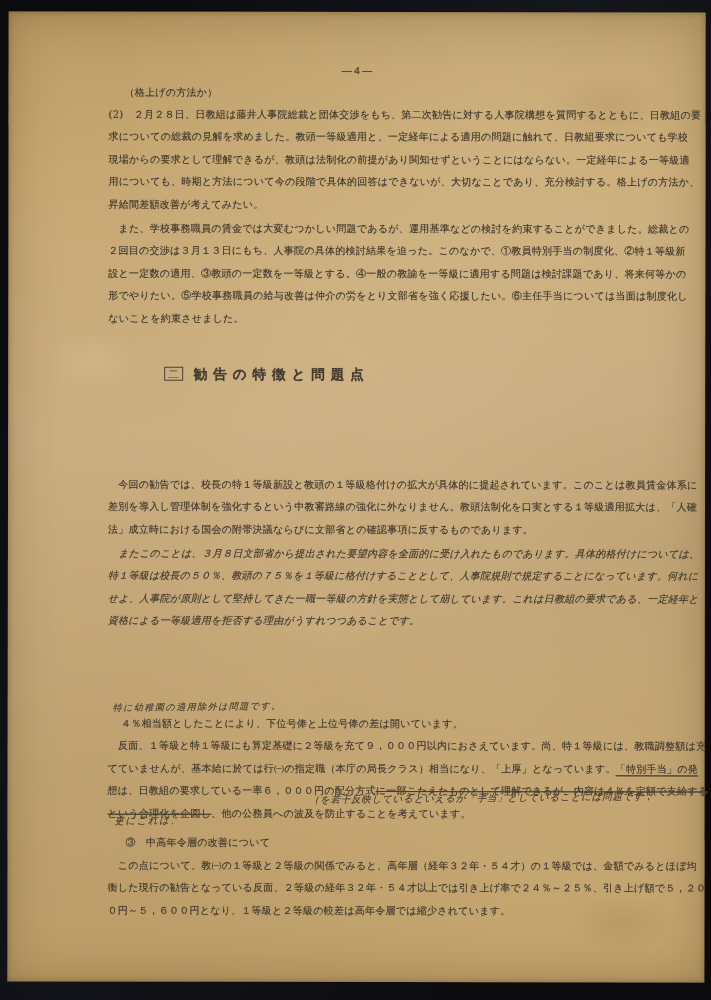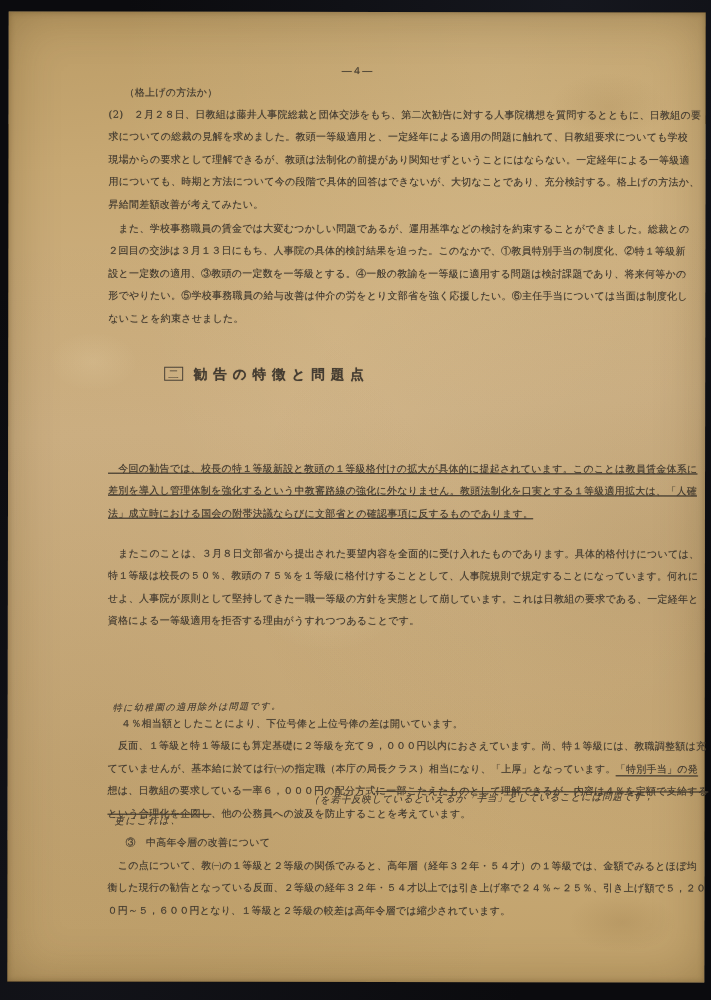--- a/index.html
+++ b/index.html
@@ -63,26 +63,26 @@
       <div class="ln">設と一定数の適用、③教頭の一定数を一等級とする。④一般の教諭を一等級に適用する問題は検討課題であり、将来何等かの</div>
       <div class="ln">形でやりたい。⑤学校事務職員の給与改善は仲介の労をとり文部省を強く応援したい。⑥主任手当については当面は制度化し</div>
       <div class="ln">ないことを約束させました。</div>
     </div>
 
     <div class="abs" style="left:156px;top:352px;">
       <span class="boxmark">二</span><span class="h2title">勧告の特徴と問題点</span>
     </div>
 
 
-    <div class="para" style="left:100px;top:446px;text-decoration:underline;">
+    <div class="para" style="left:100px;top:462px;">
       <div class="ln">　今回の勧告では、校長の特１等級新設と教頭の１等級格付けの拡大が具体的に提起されています。このことは教員賃金体系に</div>
       <div class="ln">差別を導入し管理体制を強化するという中教審路線の強化に外なりません。教頭法制化を口実とする１等級適用拡大は、「人確</div>
       <div class="ln">法」成立時における国会の附帯決議ならびに文部省との確認事項に反するものであります。</div>
     </div>
-    <div class="para" style="left:100px;top:531px;">
+    <div class="para" style="left:100px;top:531px;font-style:italic;">
       <div class="ln">　またこのことは、３月８日文部省から提出された要望内容を全面的に受け入れたものであります。具体的格付けについては、</div>
       <div class="ln">特１等級は校長の５０％、教頭の７５％を１等級に格付けすることとして、人事院規則で規定することになっています。何れに</div>
       <div class="ln">せよ、人事院が原則として堅持してきた一職一等級の方針を実態として崩しています。これは日教組の要求である、一定経年と</div>
       <div class="ln">資格による一等級適用を拒否する理由がうすれつつあることです。</div>
     </div>
 
     <div class="abs hw" style="left:105px;top:689px;font-size:9px;letter-spacing:1.5px;transform:rotate(-.8deg);">特に幼稚園の適用除外は問題です。</div>
     <div class="abs ln" style="left:103px;top:701px;">　４％相当額としたことにより、下位号俸と上位号俸の差は開いています。</div>
 
     <div class="abs ln" style="left:100px;top:723px;">　反面、１等級と特１等級にも算定基礎に２等級を充て９，０００円以内におさえています。尚、特１等級には、教職調整額は充</div>

